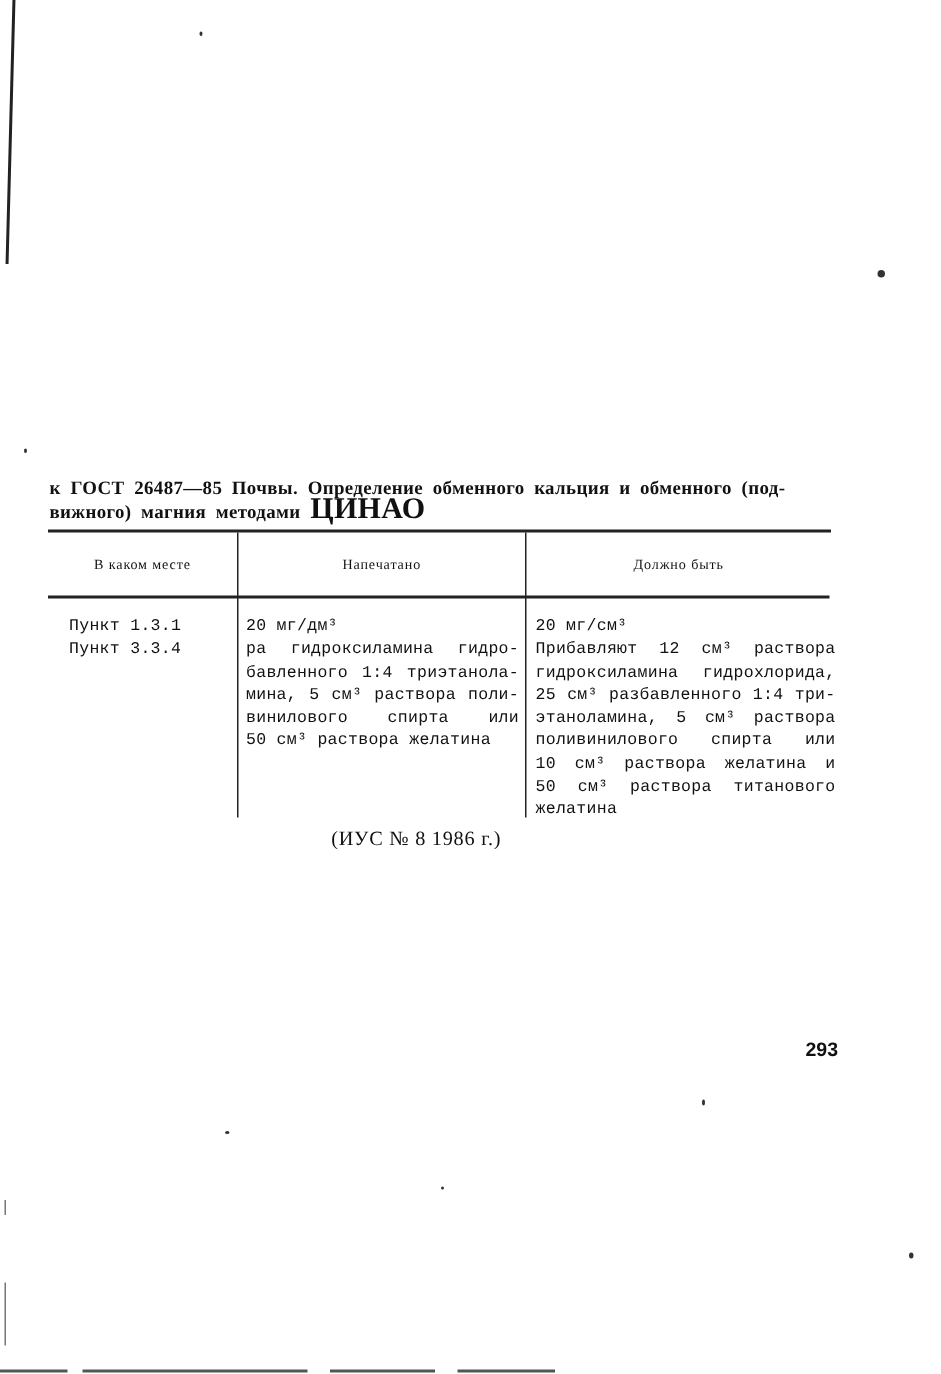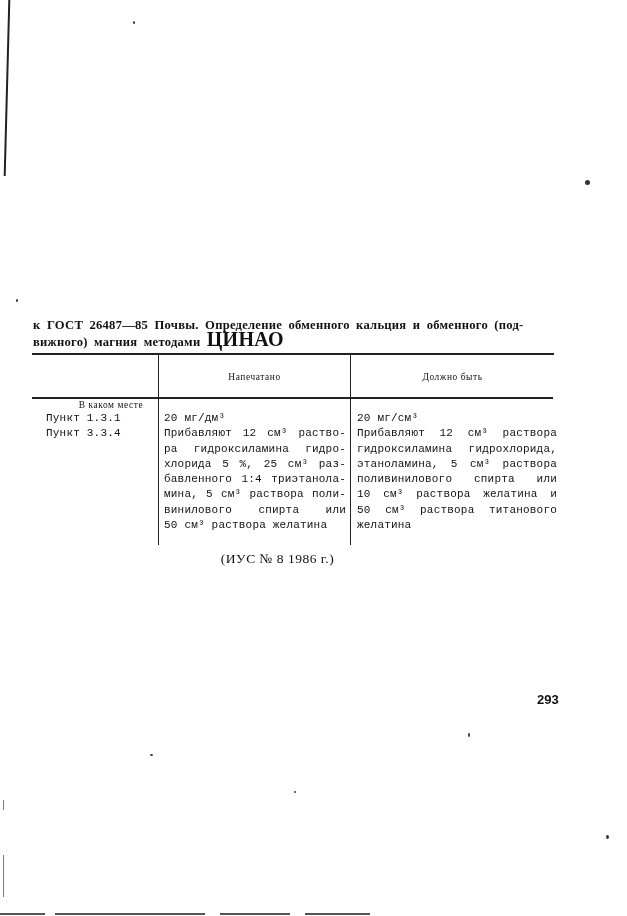--- a/index.html
+++ b/index.html
@@ -55,44 +55,43 @@
   <span>ГОСТ 26487—85 Почвы. Определение обменного кальция и обменного (под-</span><br>
   <span>вижного) магния методами </span><span class="big">ЦИНАО</span>
 </div>
 
 <div>
   <div class="abs rule" style="left:32px;top:353px;width:522px;"></div>
   <div class="abs rule" style="left:32px;top:397px;width:521px;height:1.6px;"></div>
   <div class="abs vline" style="left:158px;top:355px;height:190px;"></div>
   <div class="abs vline" style="left:350px;top:355px;height:190px;"></div>
 
-  <div class="abs th" style="left:48px;width:126px;margin-top:28px;">В каком месте</div>
+  <div class="abs th" style="left:32px;width:126px;">В каком месте</div>
   <div class="abs th" style="left:159px;width:191px;">Напечатано</div>
   <div class="abs th" style="left:351px;width:203px;">Должно быть</div>
 
   <div class="abs cell" style="left:46px;top:411px;width:110px;">
     <span class="ln last">Пункт 1.3.1</span>
     <span class="ln last">Пункт 3.3.4</span>
   </div>
 
   <div class="abs cell" style="left:164px;top:411px;width:182px;">
     <span class="ln last">20 мг/дм³</span>
-    <span class="ln">Прибавляют 12 см³ раство-</span>
     <span class="ln">ра гидроксиламина гидро-</span>
-    <span class="ln">хлорида 5 %, 25 см³ раз-</span>
     <span class="ln">бавленного 1:4 триэтанола-</span>
     <span class="ln">мина, 5 см³ раствора поли-</span>
     <span class="ln">винилового спирта или</span>
     <span class="ln last">50 см³ раствора желатина</span>
   </div>
 
   <div class="abs cell" style="left:357px;top:411px;width:200px;">
     <span class="ln last">20 мг/см³</span>
     <span class="ln">Прибавляют 12 см³ раствора</span>
     <span class="ln">гидроксиламина гидрохлорида,</span>
+    <span class="ln">25 см³ разбавленного 1:4 три-</span>
     <span class="ln">этаноламина, 5 см³ раствора</span>
     <span class="ln">поливинилового спирта или</span>
     <span class="ln">10 см³ раствора желатина и</span>
     <span class="ln">50 см³ раствора титанового</span>
     <span class="ln last">желатина</span>
   </div>
 </div>
 
 <div class="abs footer-note">(ИУС № 8 1986 г.)</div>
 <div class="abs page-num">293</div>

